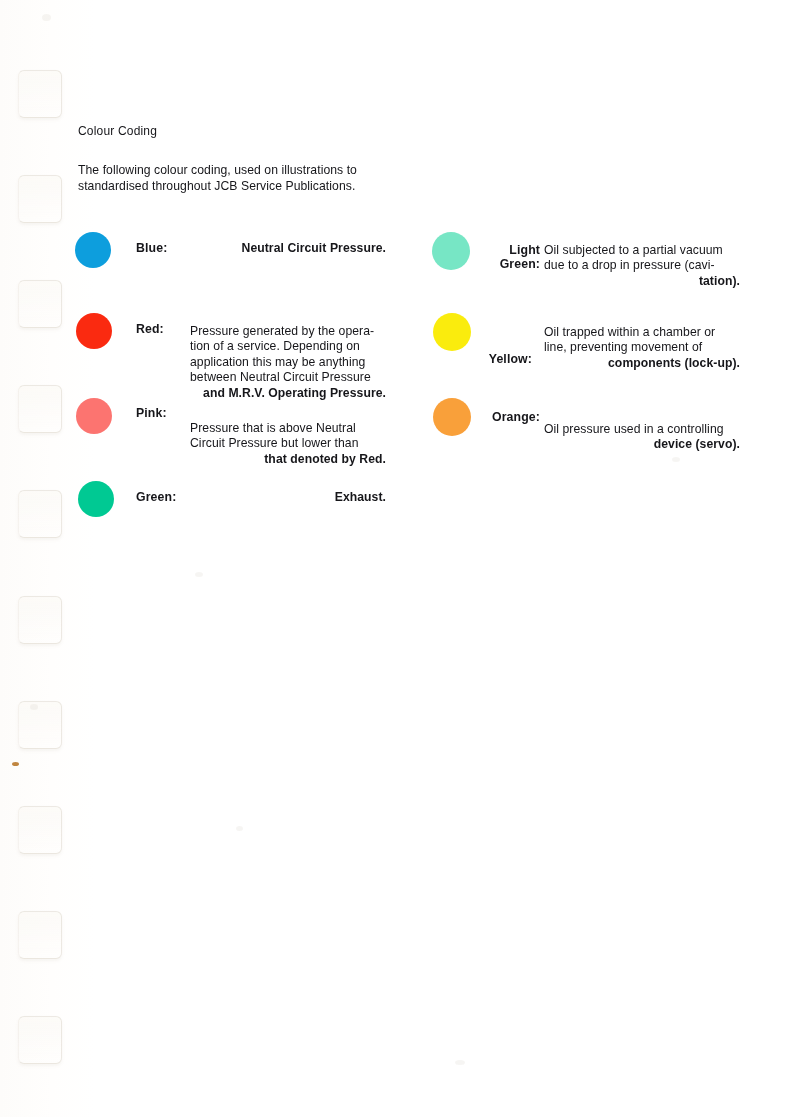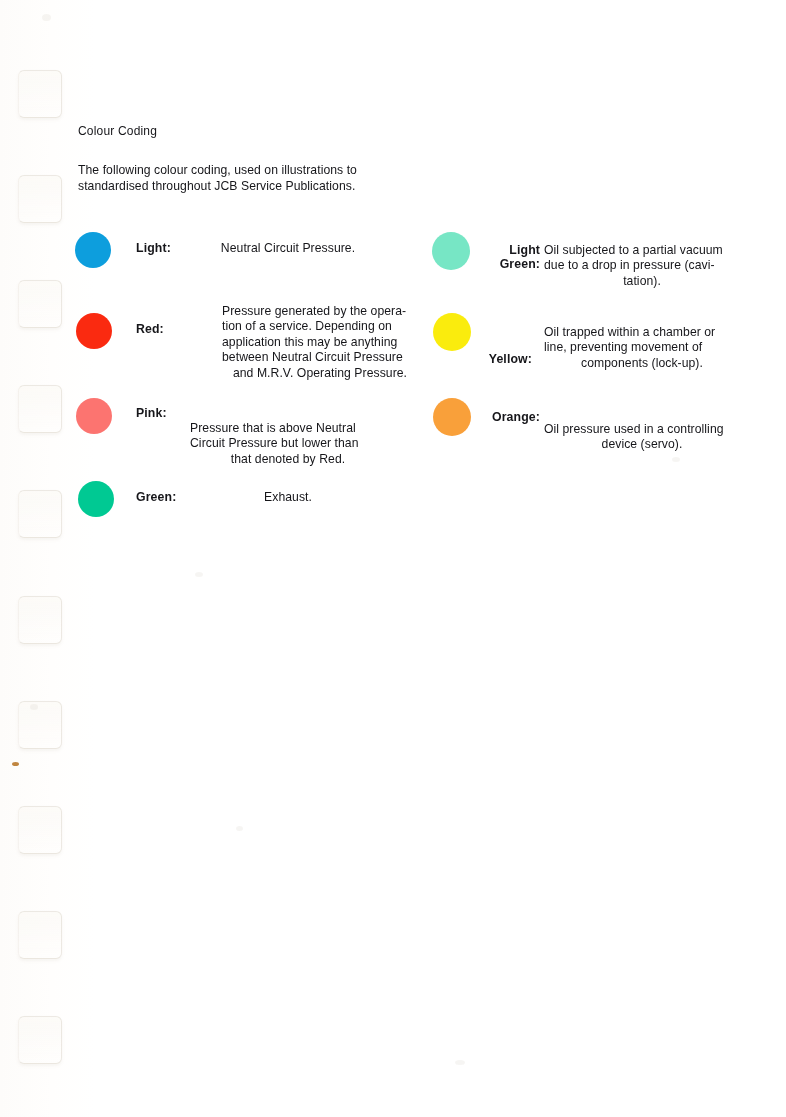--- a/index.html
+++ b/index.html
@@ -97,21 +97,21 @@
   .label-right { text-align: right; }
 
   .desc {
     position: absolute;
     font-size: 12.2px;
     line-height: 15.4px;
     text-align: justify;
     letter-spacing: .005em;
   }
   .desc span { display: block; }
-  .desc span.last { text-align: center; }
+  .desc span.last { text-align: right; font-weight: bold; }
 </style>
 </head>
 <body>
 
 <div class="scan-edge"></div>
 <div class="hole" style="top:70px"></div>
 <div class="hole" style="top:175px"></div>
 <div class="hole" style="top:280px"></div>
 <div class="hole" style="top:385px"></div>
 <div class="hole" style="top:490px"></div>
@@ -132,30 +132,30 @@
 
   <div class="title">Colour Coding</div>
 
   <div class="intro">
     <span>The following colour coding, used on illustrations to</span>
     <span>standardised throughout JCB Service Publications.</span>
   </div>
 
   <div class="entry">
     <div class="swatch" style="left: 75px; top: 232px; background: rgb(13, 158, 221);"></div>
-    <div class="label" style="left:136px; top:241px;">Light:</div>
+    <div class="label" style="left:136px; top:241px;">Blue:</div>
     <div class="desc" style="left:190px; top:241px; width:196px;">
       <span class="last">Neutral Circuit Pressure.</span>
     </div>
   </div>
 
   <div class="entry">
     <div class="swatch" style="left: 76px; top: 313px; background: rgb(250, 42, 16);"></div>
     <div class="label" style="left:136px; top:322px;">Red:</div>
-    <div class="desc" style="left:190px; top:304px; width:196px;margin-left:32px;">
+    <div class="desc" style="left:190px; top:324px; width:196px;">
       <span>Pressure generated by the opera-</span>
       <span>tion of a service. Depending on</span>
       <span>application this may be anything</span>
       <span>between Neutral Circuit Pressure</span>
       <span class="last">and M.R.V. Operating Pressure.</span>
     </div>
   </div>
 
   <div class="entry">
     <div class="swatch" style="left: 76px; top: 398px; background: rgb(252, 116, 112);"></div>

